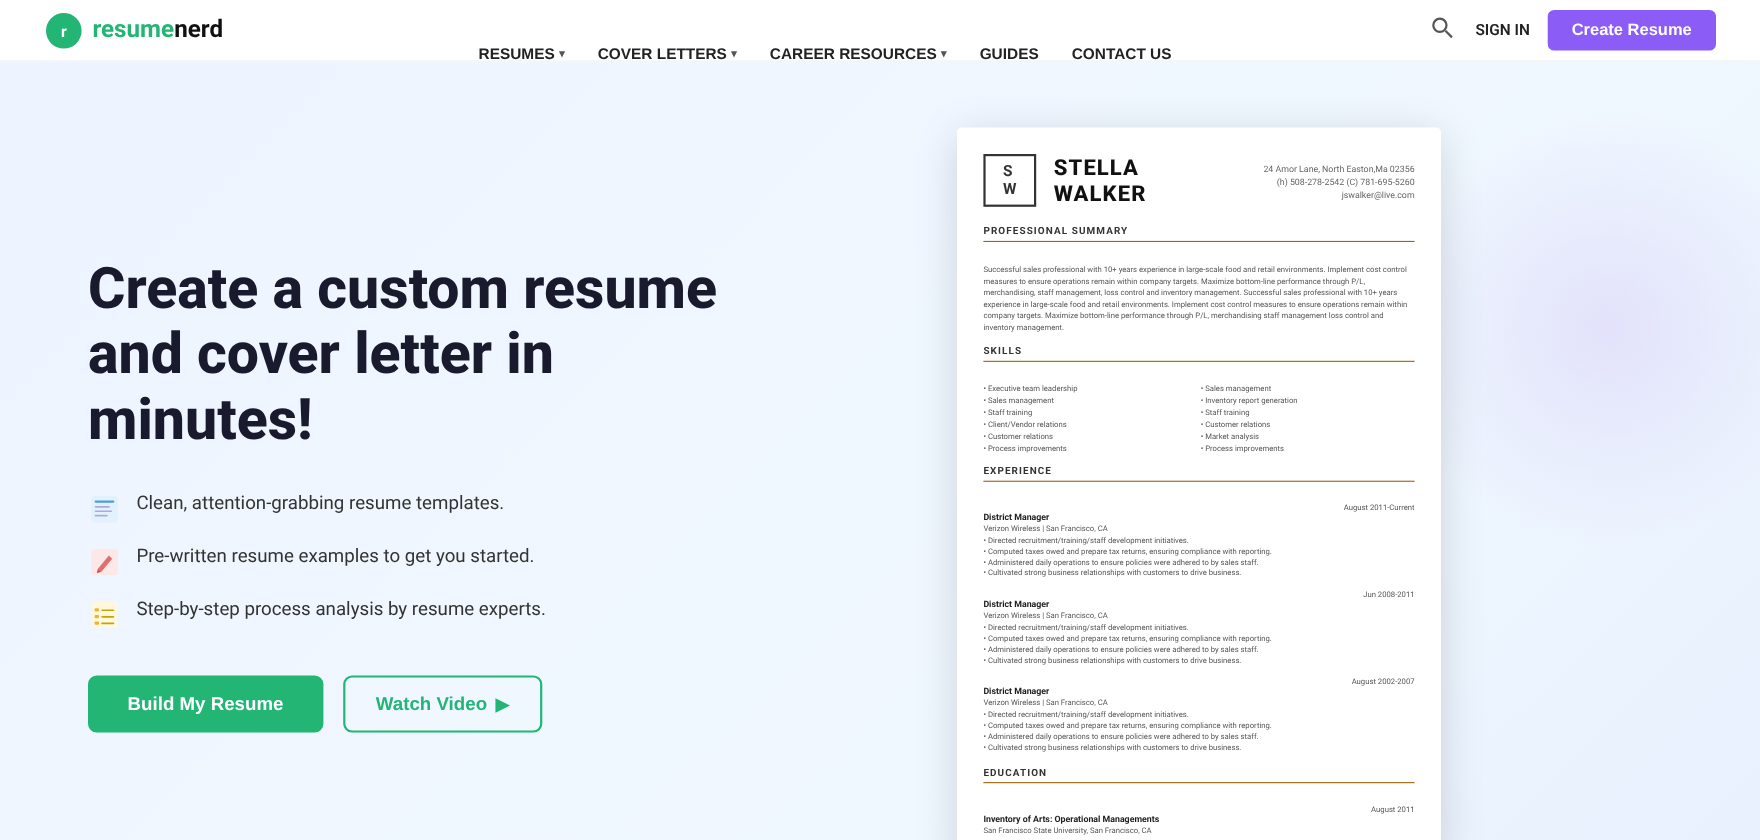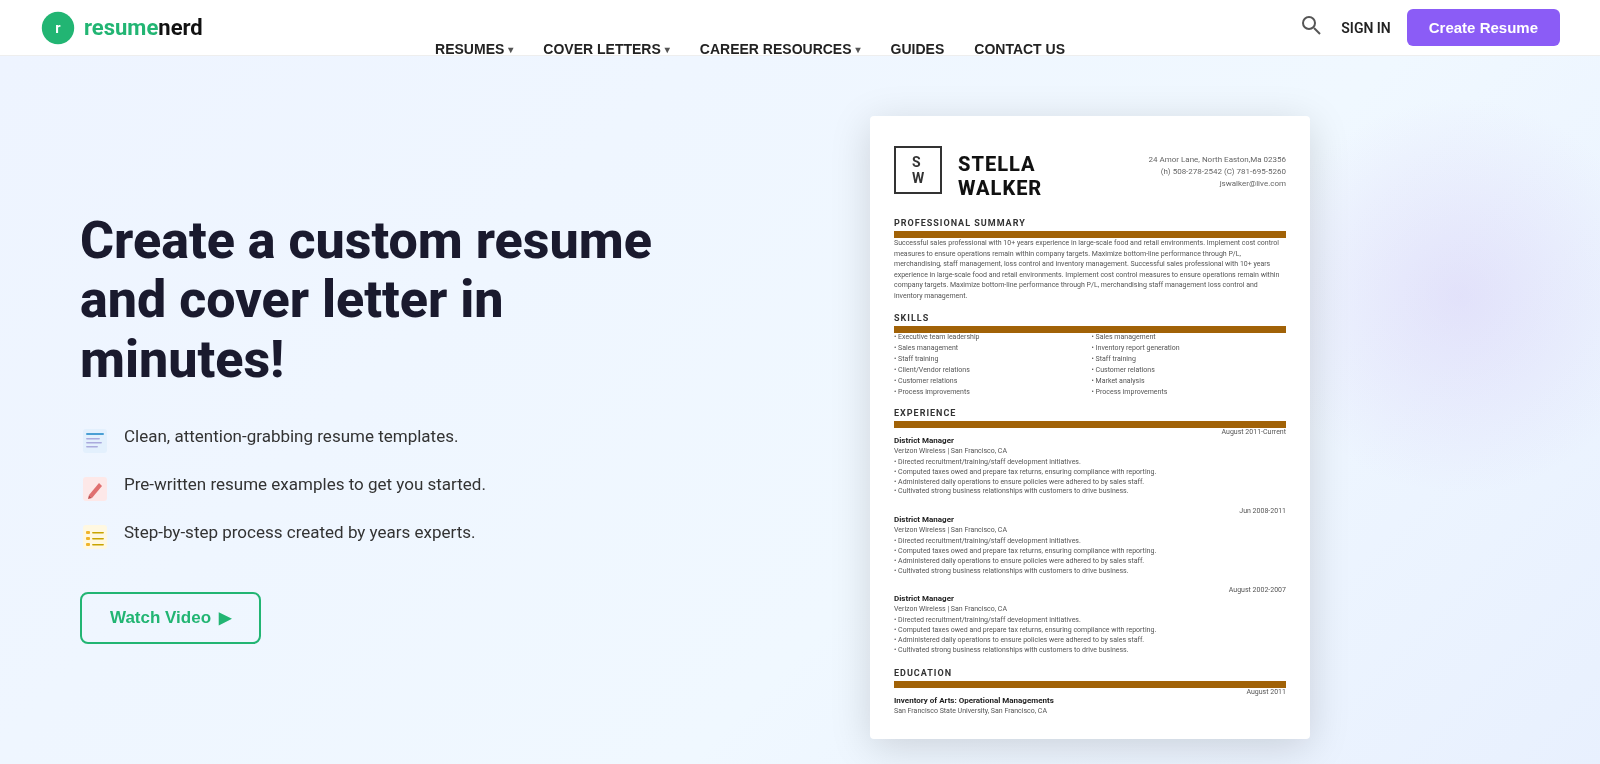--- a/index.html
+++ b/index.html
@@ -64,27 +64,27 @@
       box-shadow: 0 8px 40px rgba(0,0,0,0.15);
       width: 440px; min-height: 460px; padding: 24px;
       position: relative; z-index: 2;
     }
     .resume-header { display: flex; align-items: center; gap: 16px; margin-bottom: 18px; }
     .resume-initials {
       width: 48px; height: 48px; border: 2px solid #333;
       display: flex; align-items: center; justify-content: center;
       font-size: 14px; font-weight: 700; color: #333; flex-shrink: 0;
     }
-    .resume-name-block { flex: 1; margin-top: 12px; }
+    .resume-name-block { flex: 1; }
     .resume-name { font-size: 20px; font-weight: 800; color: #111; letter-spacing: 1px; }
     .resume-contact { font-size: 8px; color: #666; margin-top: 4px; line-height: 1.5; text-align: right; }
     .resume-section-title {
       font-size: 9px; font-weight: 700; letter-spacing: 1px;
-      color: #333; border-bottom: 7px solid #a16207;
-      padding-bottom: 3px; margin: 12px 0 0;
+      color: #333; border-bottom: 1px solid #a16207;
+      padding-bottom: 3px; margin: 12px 0 20px;
     }
     .resume-text { font-size: 7px; color: #555; line-height: 1.5; margin-bottom: 6px; }
     .skills-grid { display: grid; grid-template-columns: 1fr 1fr; gap: 3px; margin-bottom: 8px; }
     .skill-item { font-size: 7px; color: #555; }
     .skill-item::before { content: '• '; }
     .exp-entry { margin-bottom: 10px; }
     .exp-title { font-size: 8px; font-weight: 700; color: #222; }
     .exp-company { font-size: 7px; color: #555; }
     .exp-date { font-size: 7px; color: #555; float: right; }
     .exp-bullets { margin-top: 3px; }
@@ -189,25 +189,28 @@
           <svg width="28" height="28" viewBox="0 0 28 28">
               <rect x="2" y="2" width="24" height="24" rx="3" fill="#fff8e1"></rect>
               <rect x="5" y="8" width="4" height="3" rx="1" fill="#f0b429"></rect>
               <rect x="11" y="9" width="12" height="1.5" rx="1" fill="#c9a400"></rect>
               <rect x="5" y="14" width="4" height="3" rx="1" fill="#f0b429"></rect>
               <rect x="11" y="15" width="12" height="1.5" rx="1" fill="#c9a400"></rect>
               <rect x="5" y="20" width="4" height="3" rx="1" fill="#f0b429"></rect>
               <rect x="11" y="21" width="12" height="1.5" rx="1" fill="#c9a400"></rect>
             </svg>
         </span>
-        <span>Step-by-step process created by years experts.</span>
+        <span>Step-by-step process analysis by resume experts.</span>
       </li>
     </ul>
 
     <div class="hero-buttons">
+      <button class="btn-primary">
+        <span>Build My Resume</span>
+      </button>
       <button class="btn-secondary">
         <span>Watch Video</span>
         <span class="play-icon">▶</span>
       </button>
     </div>
   </div>
 
   <div class="hero-right">
     <div class="resume-card">
       <div class="resume-header">

